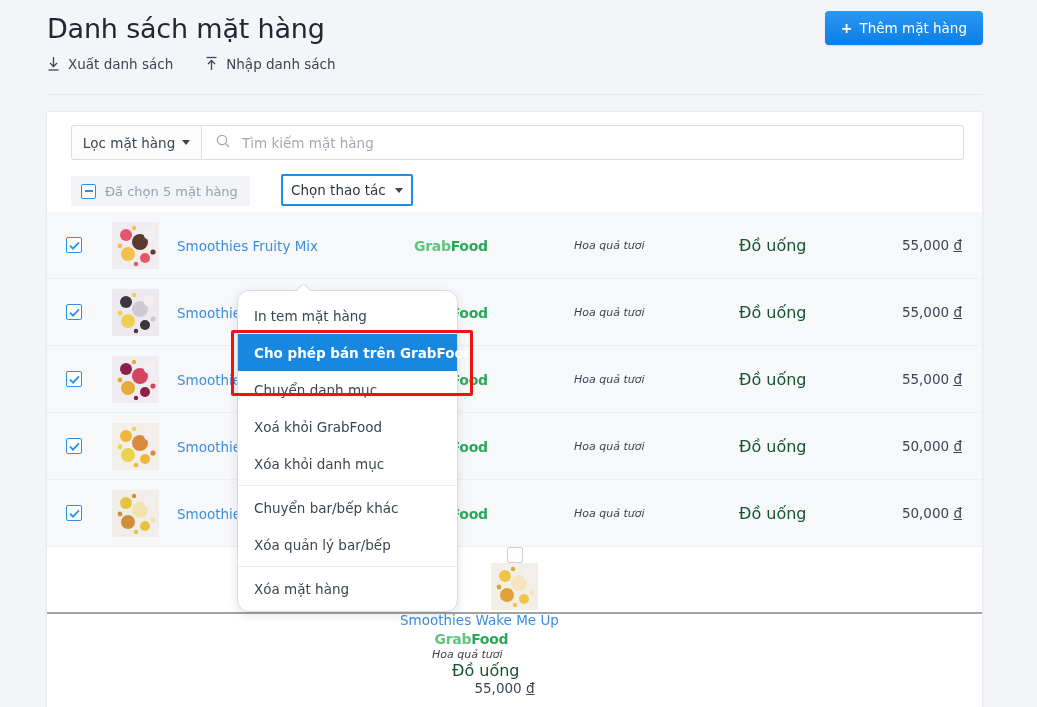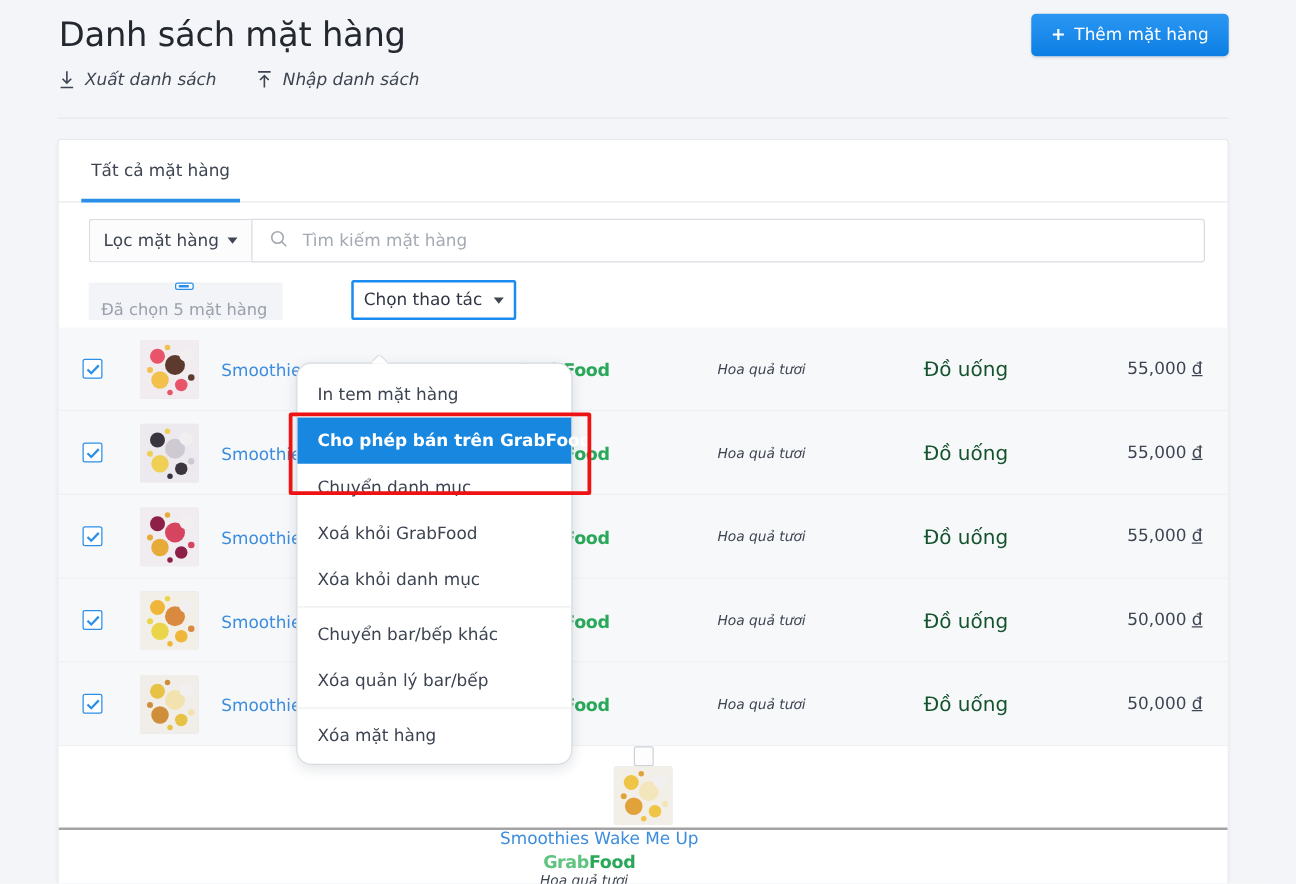--- a/index.html
+++ b/index.html
@@ -17,21 +17,21 @@
   .page-header {
     position: absolute; left: 0; top: 0; width: 1037px; height: 96px;
   }
   .page-title {
     position: absolute; left: 47px; top: 13px;
     font-size: 27px; font-weight: normal; color: #23272f;
     letter-spacing: -0.2px;
   }
   .header-actions {
     position: absolute; left: 47px; top: 56px;
-    display: flex; align-items: center; gap: 32px; font-style: italic;
+    display: flex; align-items: center; gap: 32px;
   }
   .header-link {
     display: flex; align-items: center; gap: 8px;
     font-size: 13.5px; color: #3d4451; cursor: pointer;
     text-decoration: none;
   }
   .header-link .arrow-ico { width: 13px; height: 16px; display: block; }
 
   .add-item-button {
     position: absolute; right: 54px; top: 11px;
@@ -99,21 +99,21 @@
   }
   .search-input::placeholder { color: #a4a9b3; }
 
   
   .bulk-bar { position: relative; height: 40px; }
   .bulk-selected {
     position: absolute; left: 24px; top: 4px;
     height: 30px; padding: 0 12px 0 10px;
     background: #f2f4f7;
     display: flex; align-items: center; gap: 9px;
-    font-size: 13px; color: #9aa0ac; flex-direction: column;
+    font-size: 13px; color: #9aa0ac;
   }
   .cb-indeterminate {
     width: 15px; height: 15px; border: 1px solid #2b8fe8;
     border-radius: 2px; background: #fff;
     display: flex; align-items: center; justify-content: center;
   }
   .cb-indeterminate span { display: block; width: 8px; height: 2px; background: #2b8fe8; }
 
   .bulk-action-button {
     position: absolute; left: 234px; top: 2px;
@@ -239,25 +239,20 @@
   <button class="add-item-button">
     <span class="plus">+</span>
     <span>Thêm mặt hàng</span>
   </button>
 
   <div class="header-rule"></div>
 </div>
 
 <div class="card">
 
-  <div class="tabs">
-    <div class="tab active">
-      <span>Tất cả mặt hàng</span>
-    </div>
-  </div>
 
   <div class="toolbar">
     <div class="filter-button">
       <span>Lọc mặt hàng</span>
       <span class="caret-down"></span>
     </div>
     <div class="search-wrap">
       <span>
         <svg width="14" height="14" viewBox="0 0 14 14">
           <circle cx="6" cy="6" r="4.6" stroke="#a4a9b3" stroke-width="1.3" fill="none"></circle>

